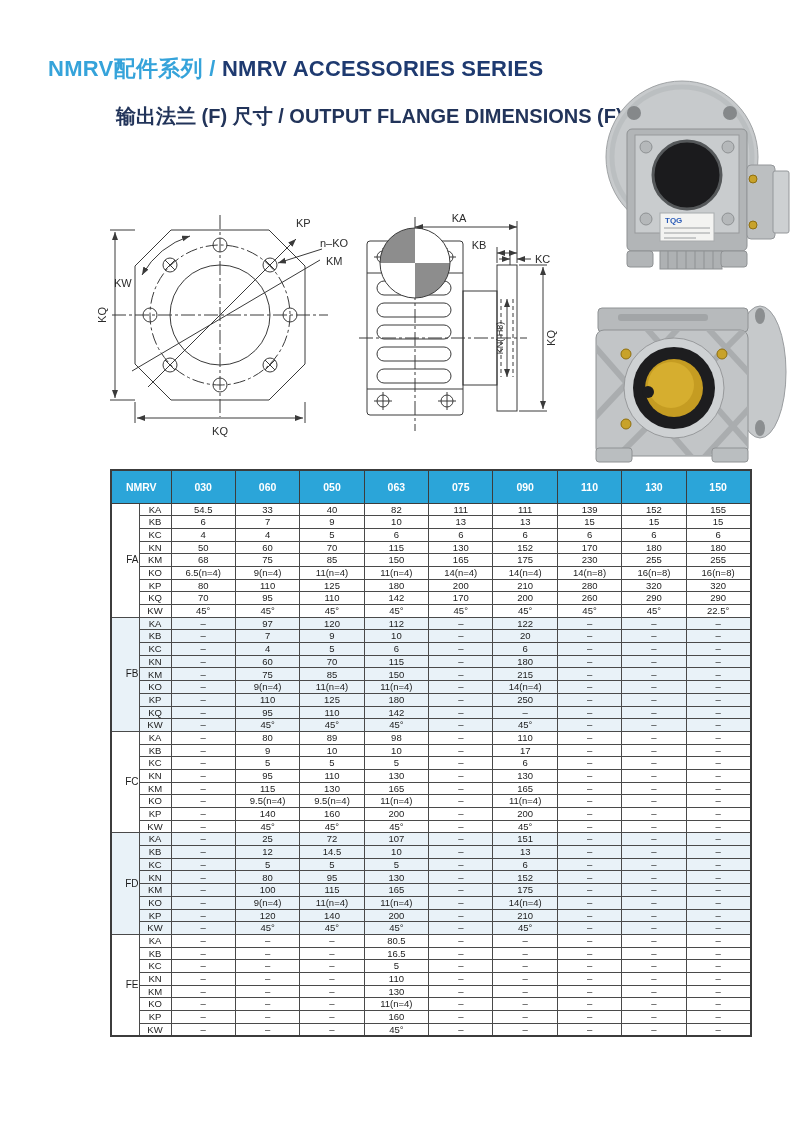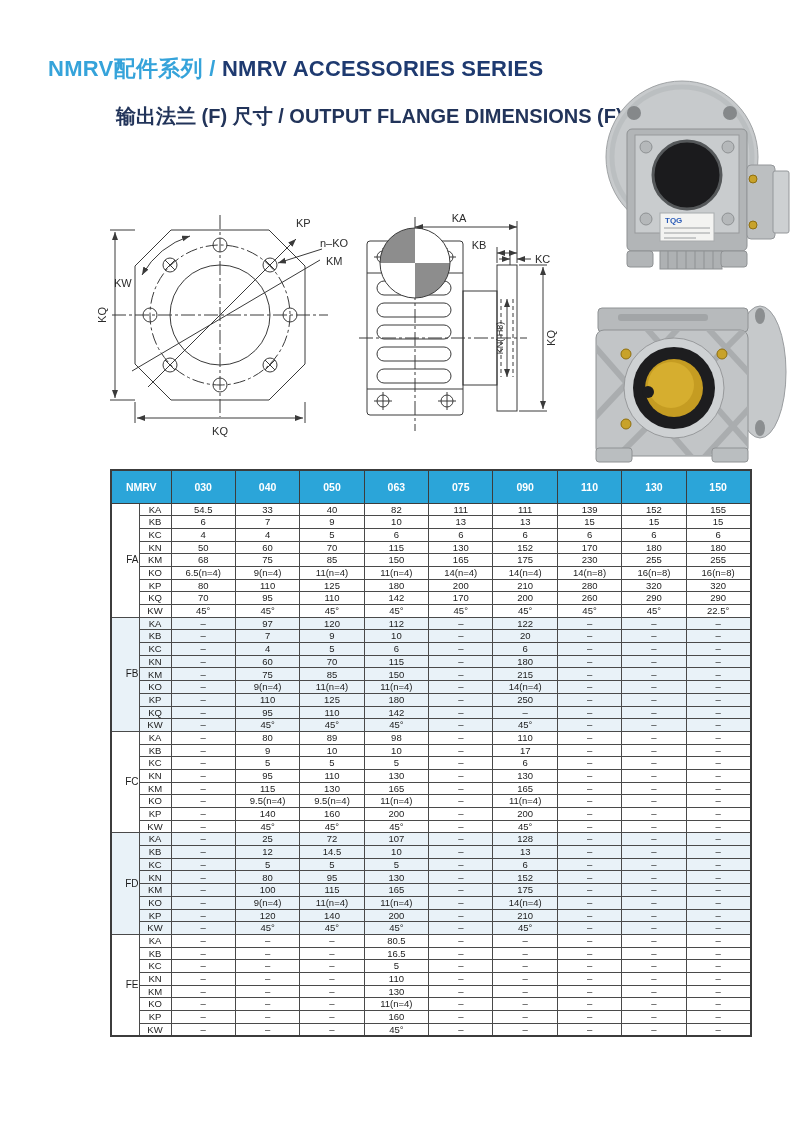--- a/index.html
+++ b/index.html
@@ -221,21 +221,21 @@
           <col style="width:64.4px">
           <col style="width:64.4px">
         <col style="width:64.4px">
           <col style="width:64.4px">
           <col style="width:64.4px">
       </colgroup>
       <thead>
           <tr>
             <th colspan="2">NMRV</th>
             <th>030</th>
-            <th>040</th>
+            <th>060</th>
             <th>050</th>
             <th>063</th>
             <th>075</th>
             <th>090</th>
             <th>110</th>
             <th>130</th>
             <th>150</th>
           </tr>
         </thead>
       <tbody>
@@ -555,21 +555,21 @@
             <td>–</td>
           </tr>
           <tr class="tint">
             <td rowspan="8" class="group">FD</td>
             <td>KA</td>
             <td>–</td>
             <td>25</td>
             <td>72</td>
             <td>107</td>
             <td>–</td>
-            <td>128</td>
+            <td>151</td>
             <td>–</td>
             <td>–</td>
             <td>–</td>
           </tr>
           <tr class="tint">
             <td>KB</td>
             <td>–</td>
             <td>12</td>
             <td>14.5</td>
             <td>10</td>

